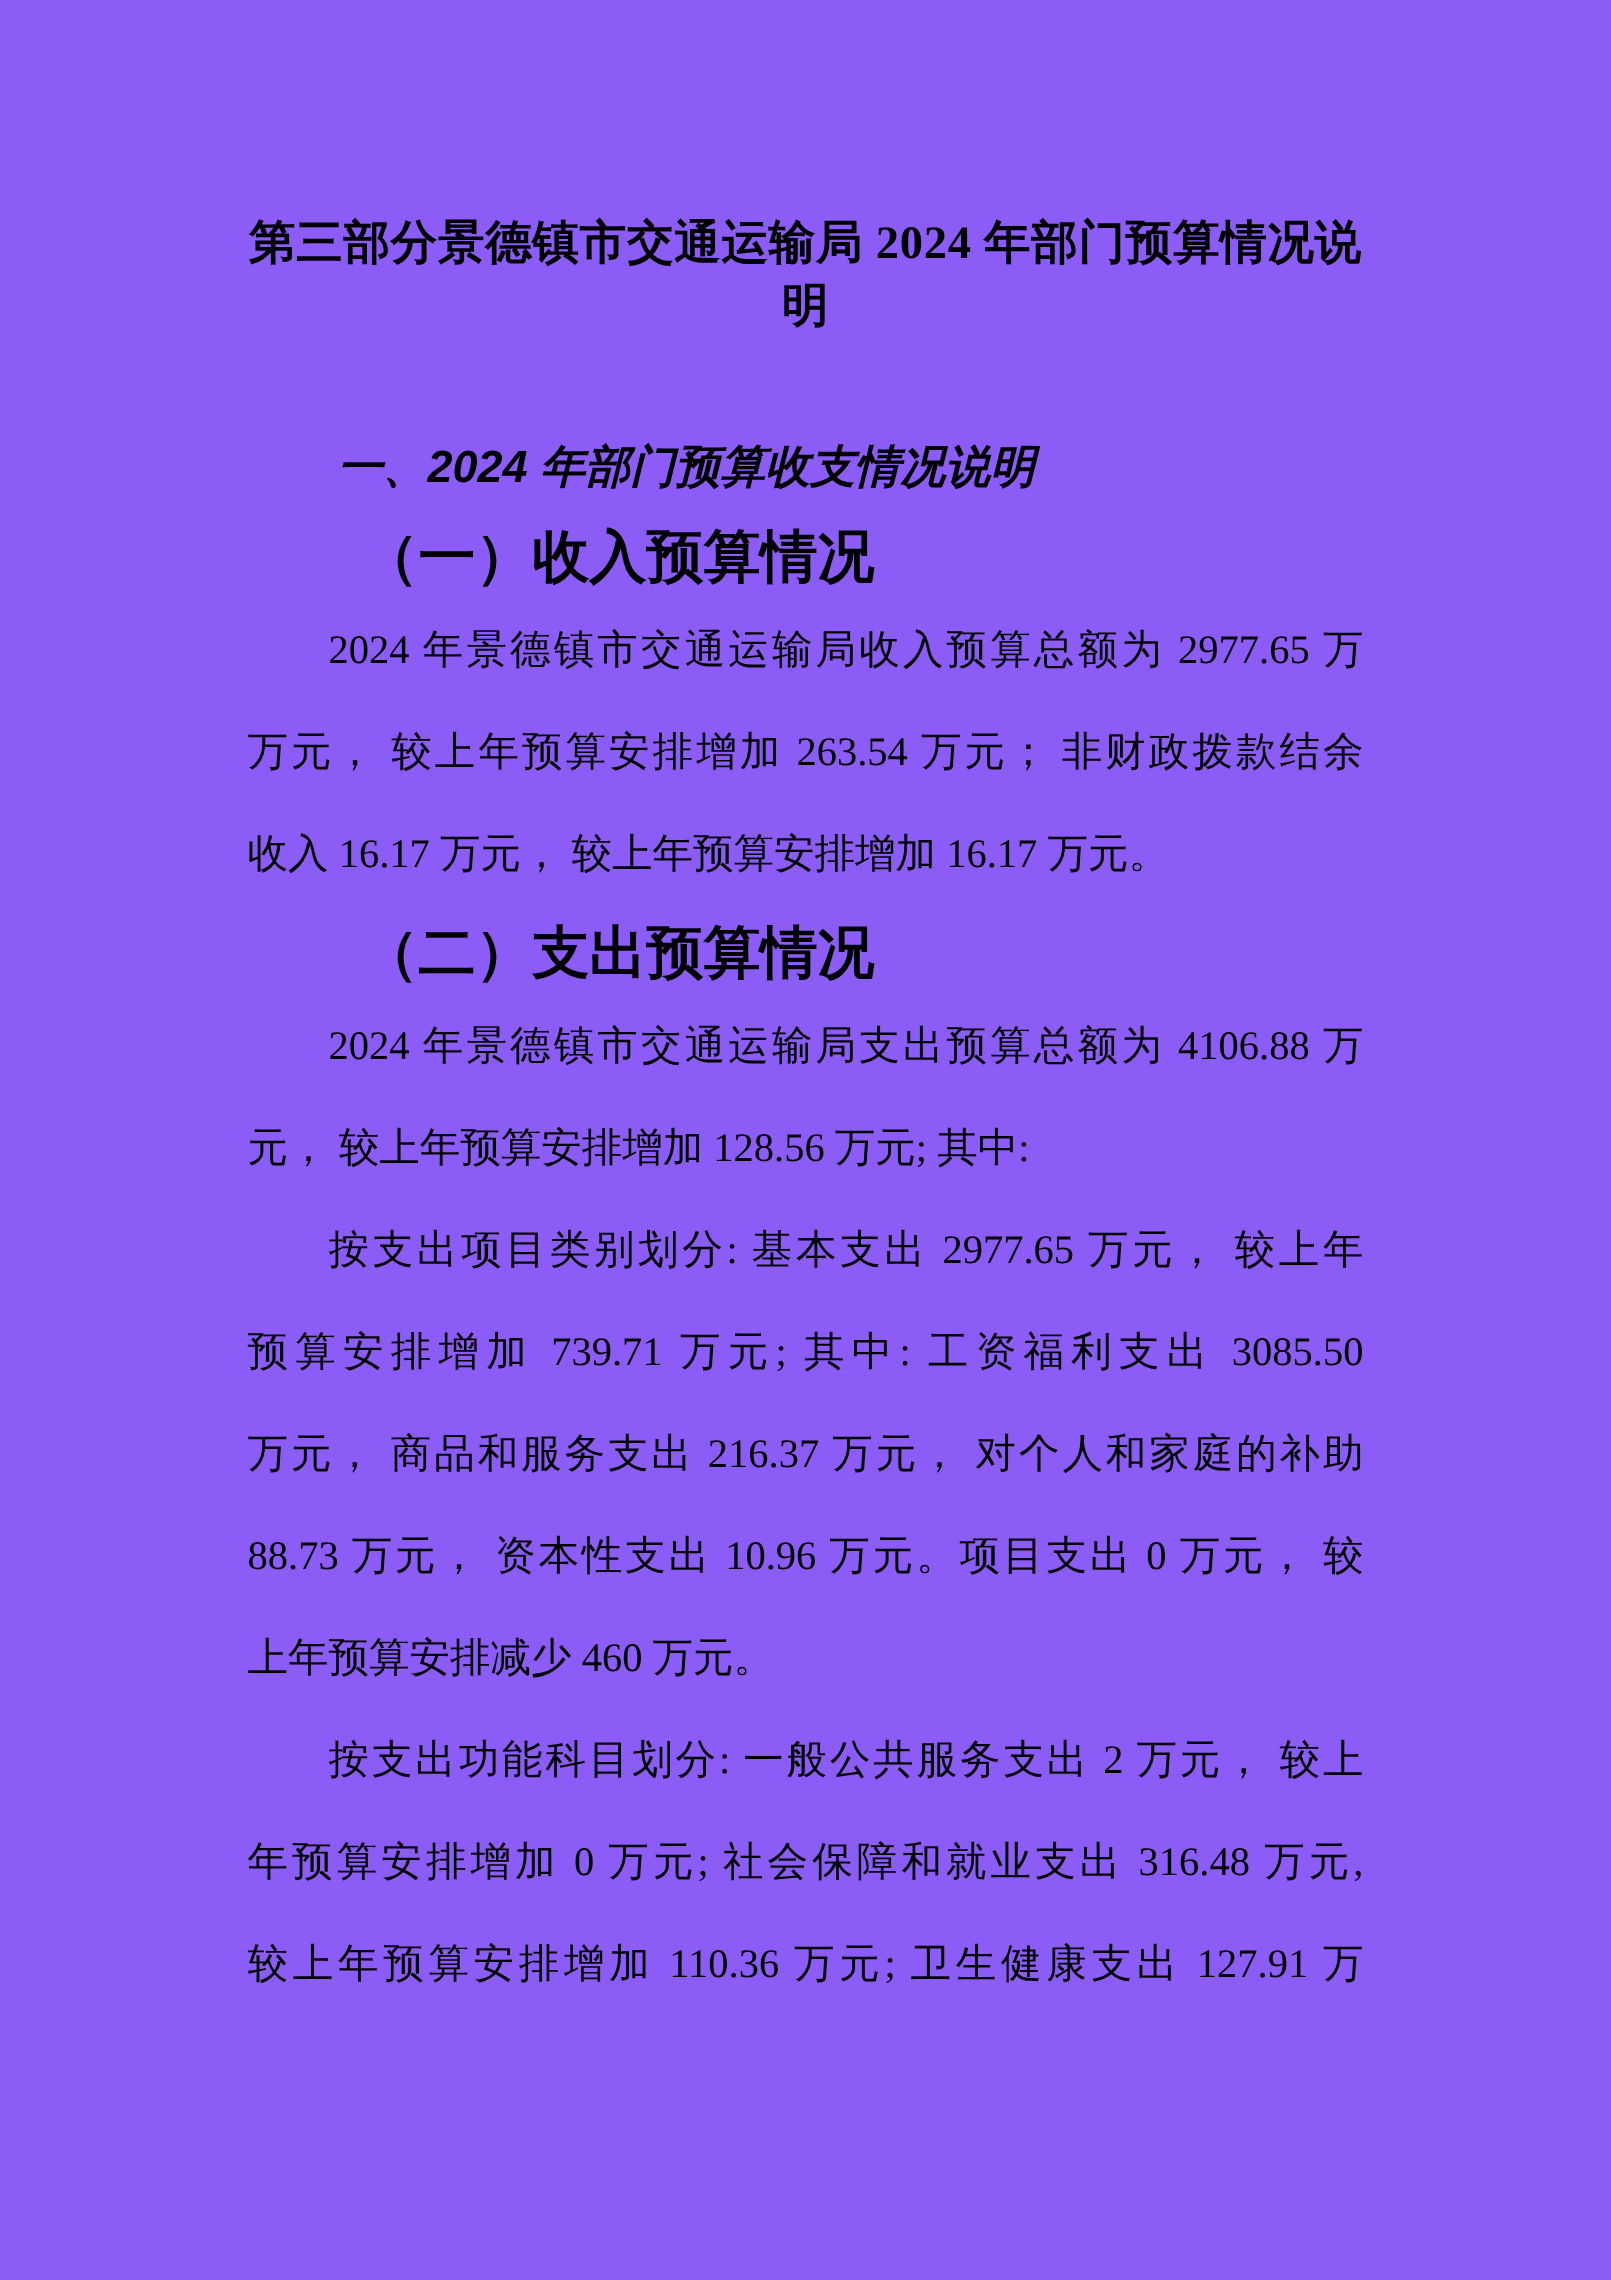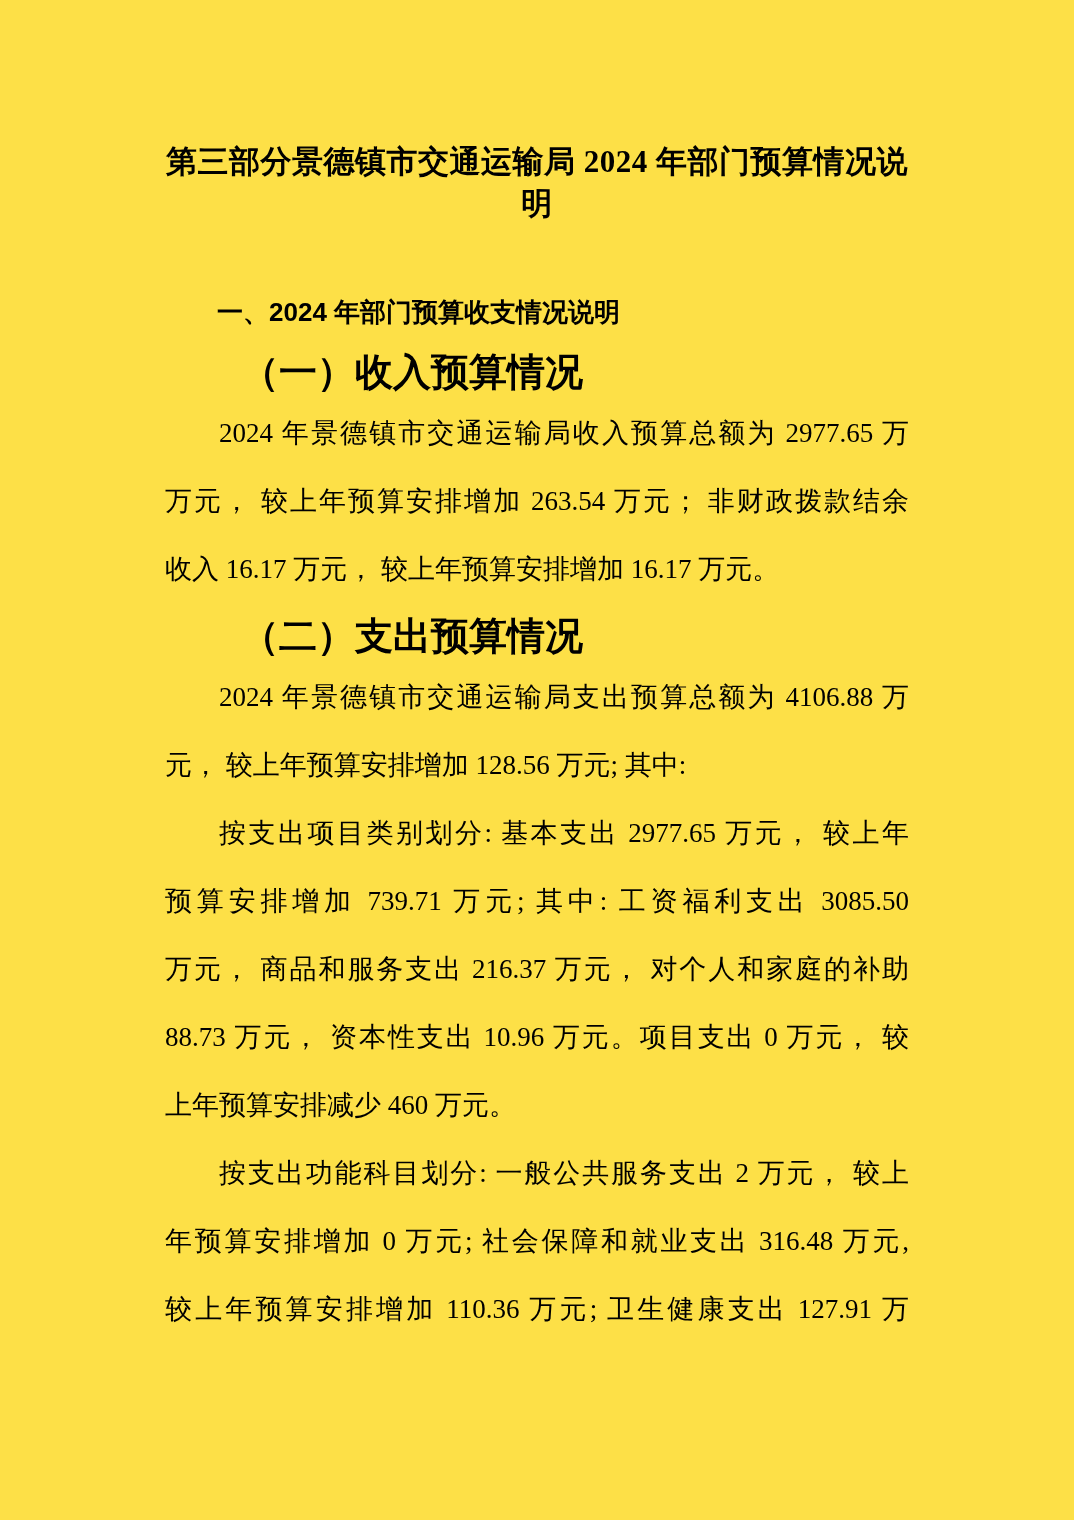--- a/index.html
+++ b/index.html
@@ -5,43 +5,44 @@
   html, body { margin: 0; padding: 0; }
   body {
     background: #ffffff;
     font-family: "Liberation Serif", "DejaVu Serif", serif;
     color: #000000;
   }
   .page {
     position: relative;
     width: 1074px;
     height: 1520px;
-    background: #fde047;
+    background: #8b5cf6;
     overflow: hidden;
   }
   .content {
     margin: 0 165px;
     width: 744px;
   }
   .title {
     padding-top: 141px;
     line-height: 42px;
     font-size: 31px;
     font-weight: bold;
     text-align: center;
     font-family: "Liberation Serif", "DejaVu Serif", serif;
     letter-spacing: 0.5px;
   }
   .h2 {
     margin-top: 60px;
     line-height: 54px;
-    font-size: 26px;
+    font-size: 30px;
     font-weight: bold;
     text-indent: 2em;
     font-family: "Liberation Sans", "DejaVu Sans", sans-serif;
+    font-style: italic;
   }
   .h3 {
     margin-top: 6px;
     line-height: 54px;
     font-size: 38px;
     font-weight: bold;
     text-indent: 2em;
     font-family: "Liberation Serif", "DejaVu Serif", serif;
   }
   .para { margin: 0; }

